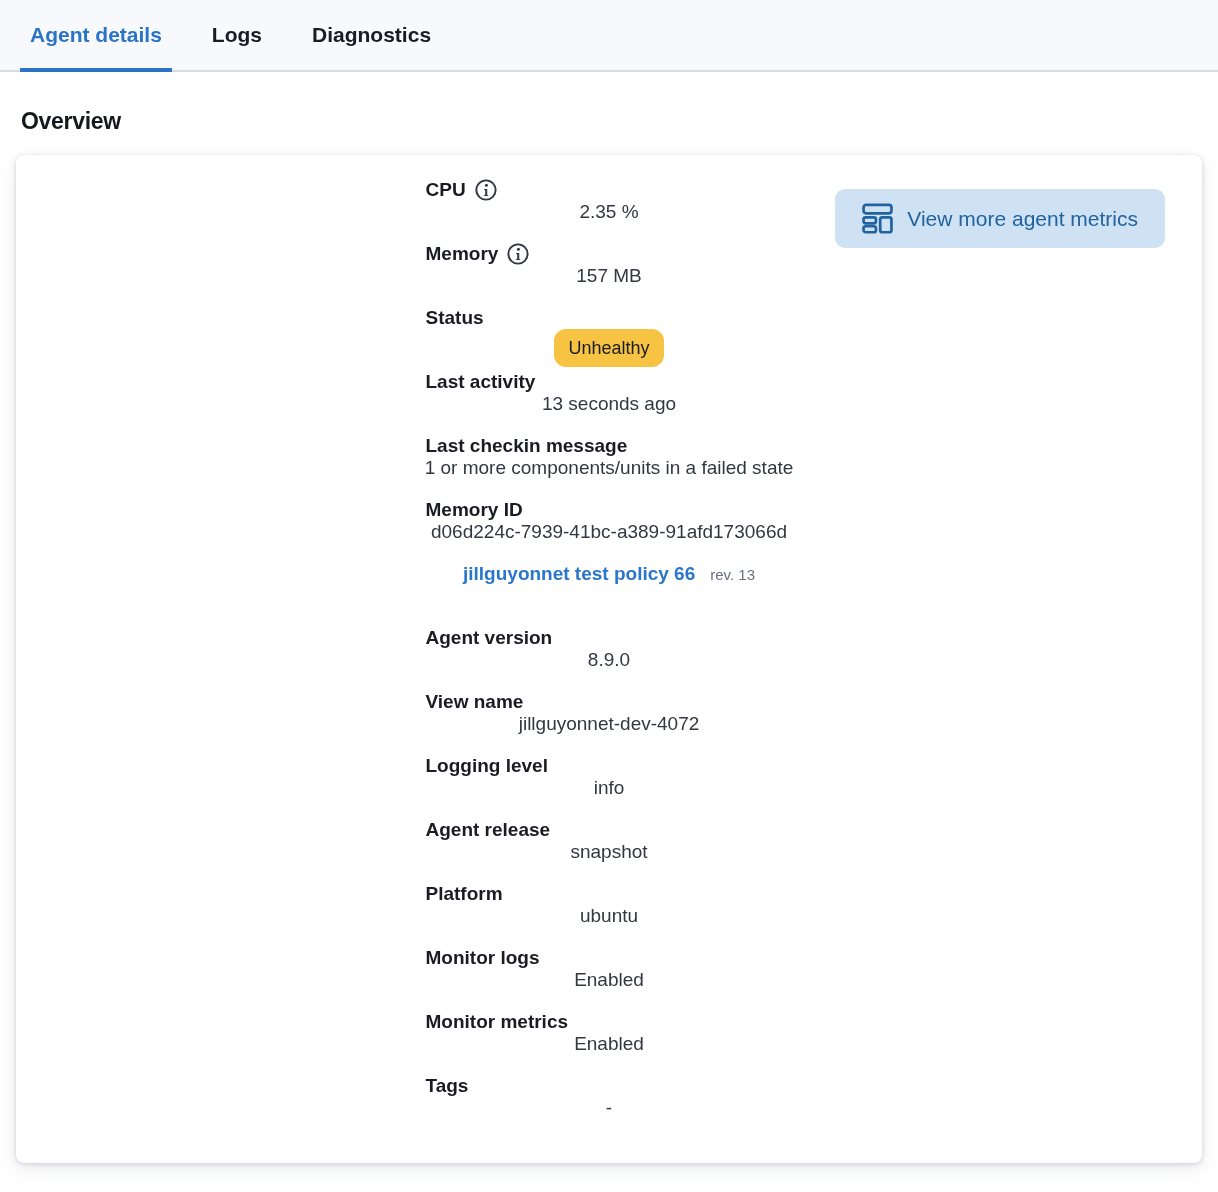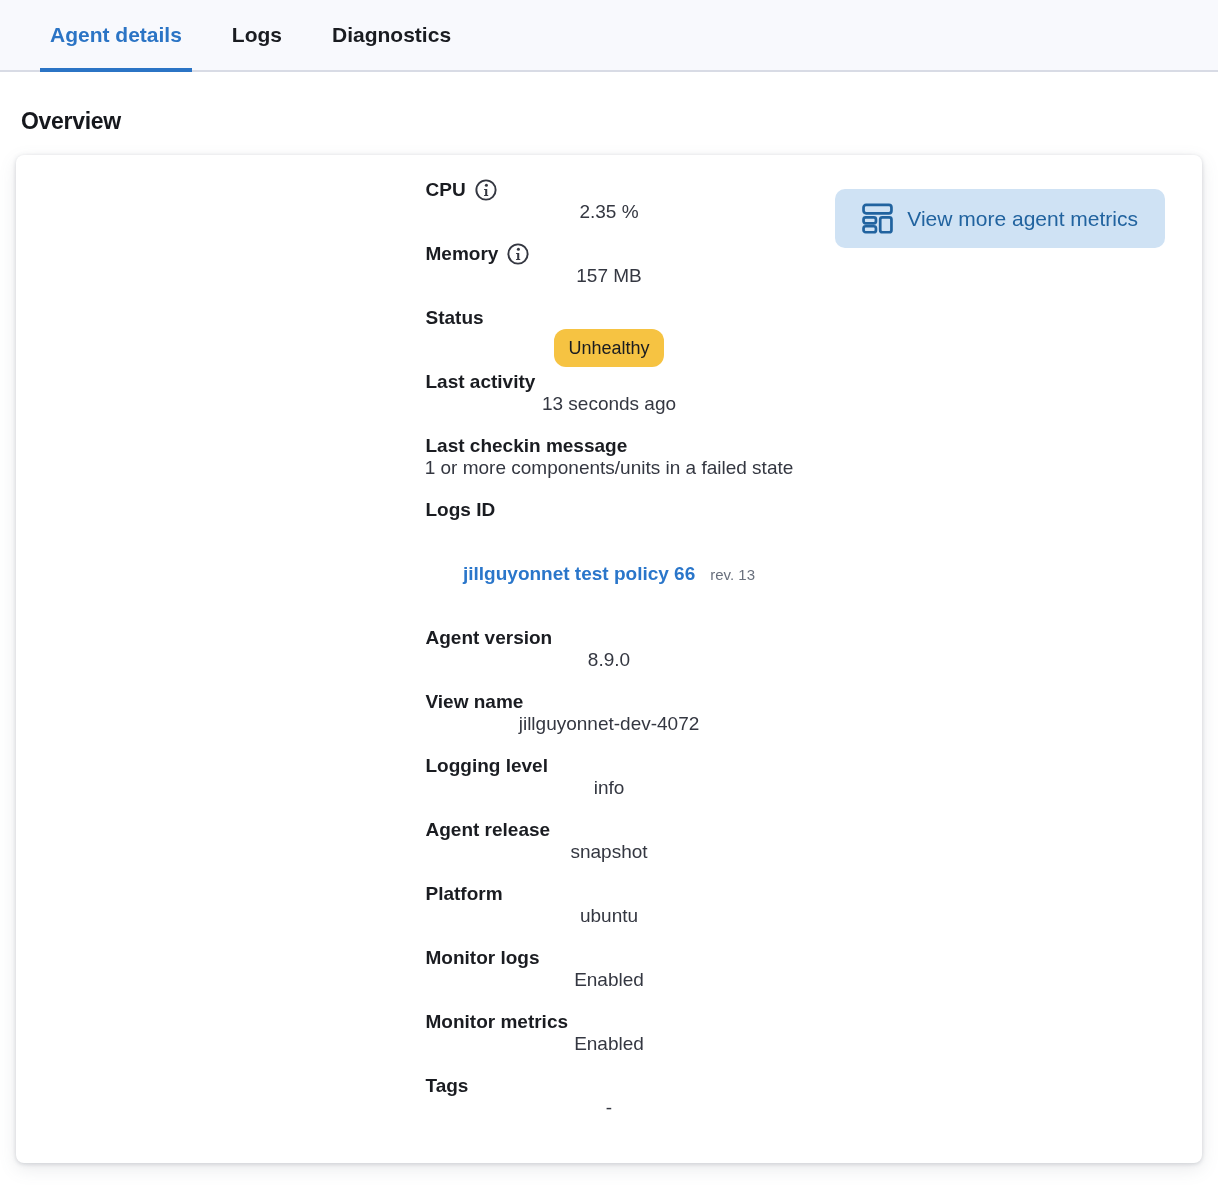--- a/index.html
+++ b/index.html
@@ -1,21 +1,21 @@
 <!DOCTYPE html>
 <html><head>
 <meta charset="utf-8">
 <style>
   * { margin:0; padding:0; box-sizing:border-box; }
   html,body { width:1218px; height:1192px; overflow:hidden; background:#fff;
     font-family:"Liberation Sans","DejaVu Sans",sans-serif; color:#1a1c21; }
 
   
   .tabbar { height:72px; background:#f8f9fd; border-bottom:2px solid #d8dbe5;
-    display:flex; align-items:stretch; padding-left:40px; }
+    display:flex; align-items:stretch; padding-left:20px; }
   .tab { position:relative; display:flex; align-items:center; padding:0 10px;
     margin-right:30px; font-size:21px; font-weight:700; color:#1a1c21;
     cursor:pointer; white-space:nowrap; }
   .tab.active { color:#2b74c5; }
   .tab.active::after { content:""; position:absolute; left:0; right:0;
     bottom:-2px; height:4px; background:#2b74c5; }
 
   
   .page-title { margin:36px 12px 0 21px; font-size:23px; font-weight:700;
     letter-spacing:-0.3px; color:#16181d; }
@@ -114,22 +114,23 @@
         <div class="value">13 seconds ago</div>
       </div>
       <div class="row">
         <div class="label">
           <span>Last checkin message</span>
         </div>
         <div class="value">1 or more components/units in a failed state</div>
       </div>
       <div class="row">
         <div class="label">
-          <span>Logs ID</span>
+          <span>Memory ID</span>
         </div>
+        <div class="value">d06d224c-7939-41bc-a389-91afd173066d</div>
       </div>
       <div class="row">
         <div class="value">
           <a class="policy-link" href="#">jillguyonnet test policy 66</a>
           <span class="rev">rev. 13</span>
         </div>
       </div>
       <div class="row">
         <div class="label">
           <span>Agent version</span>

